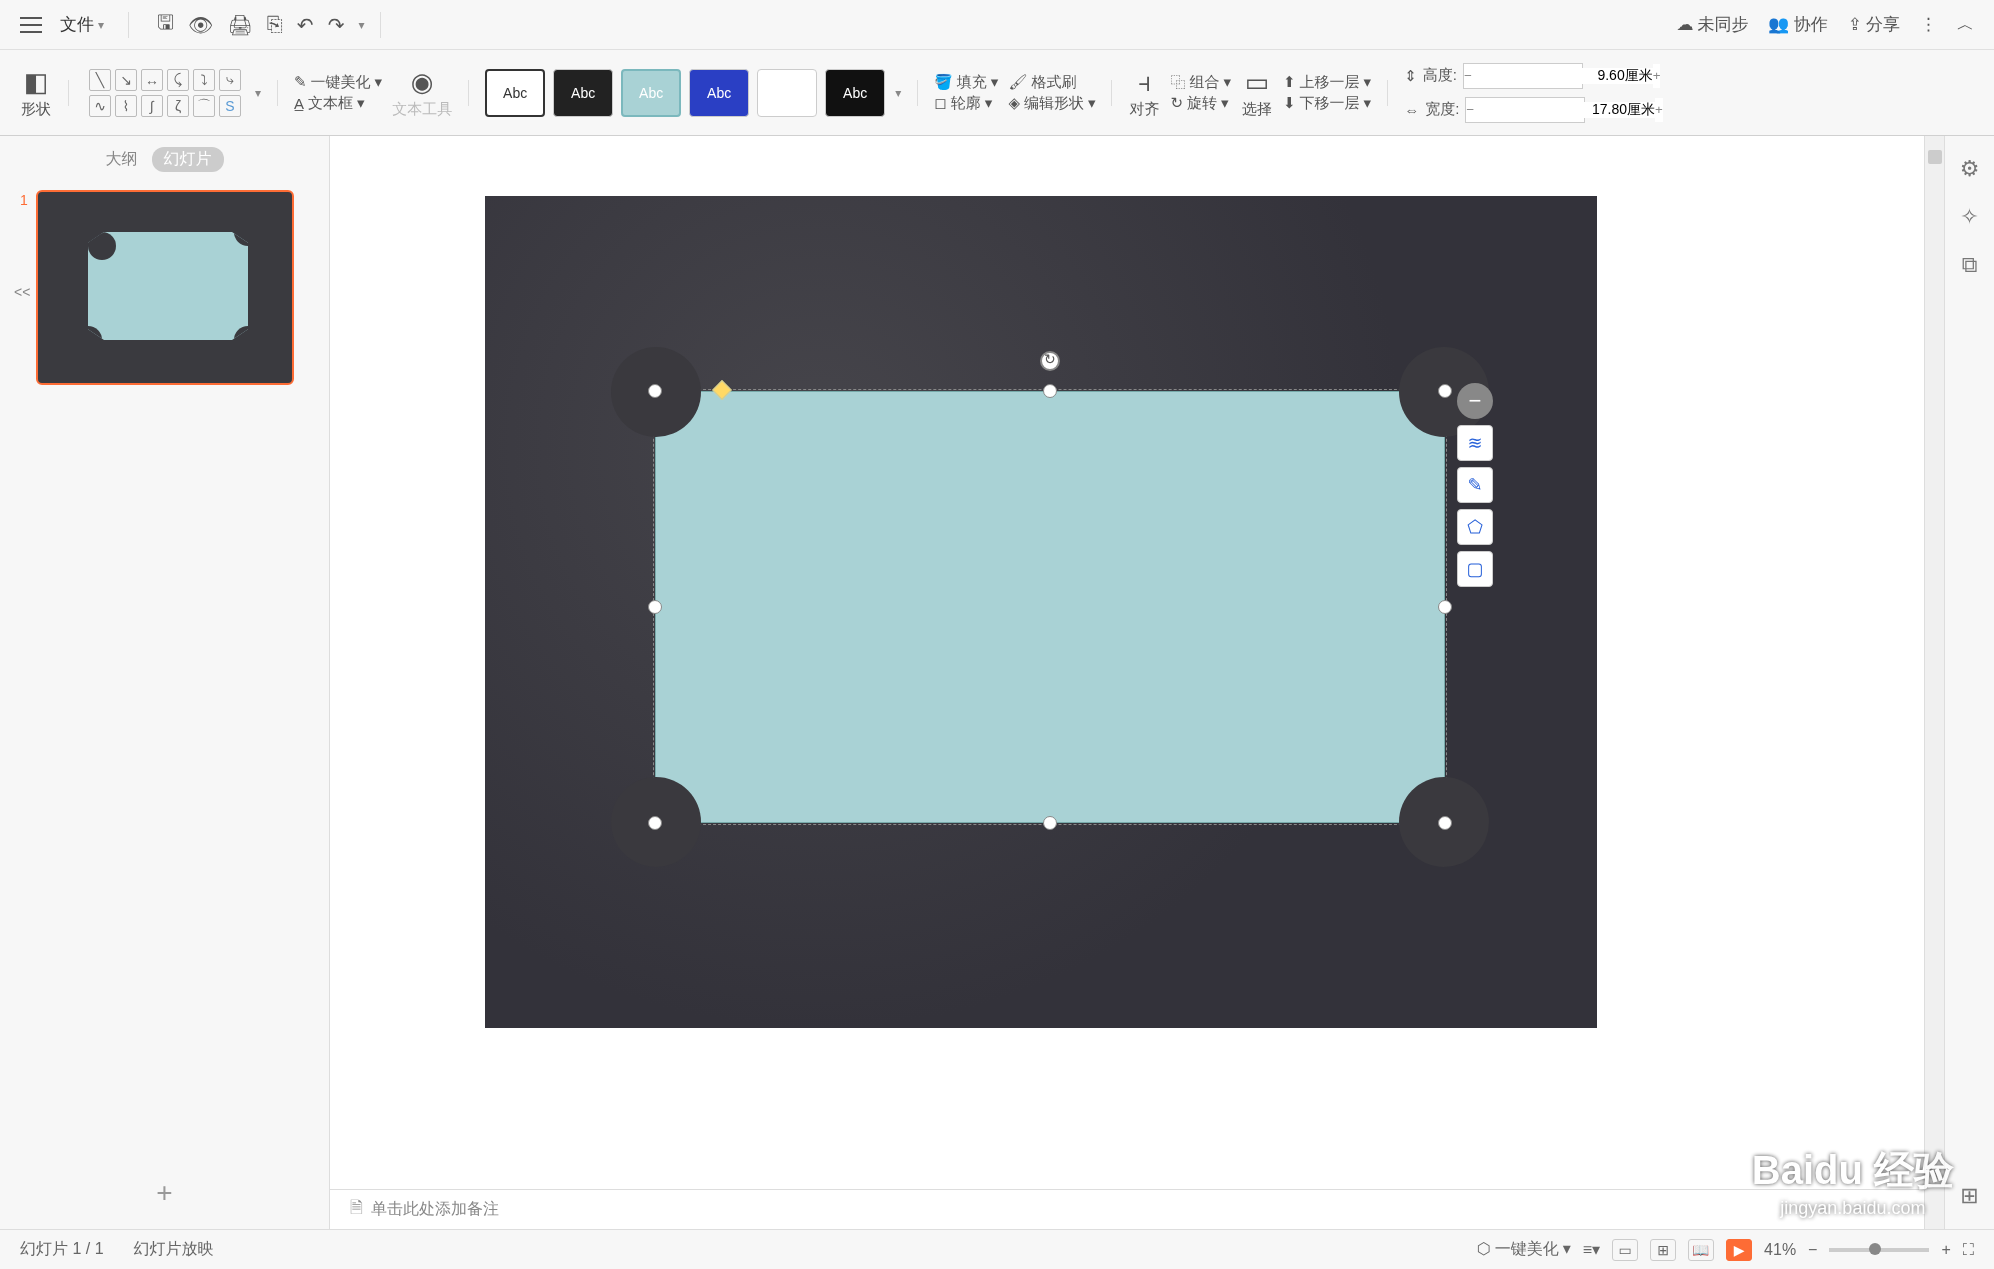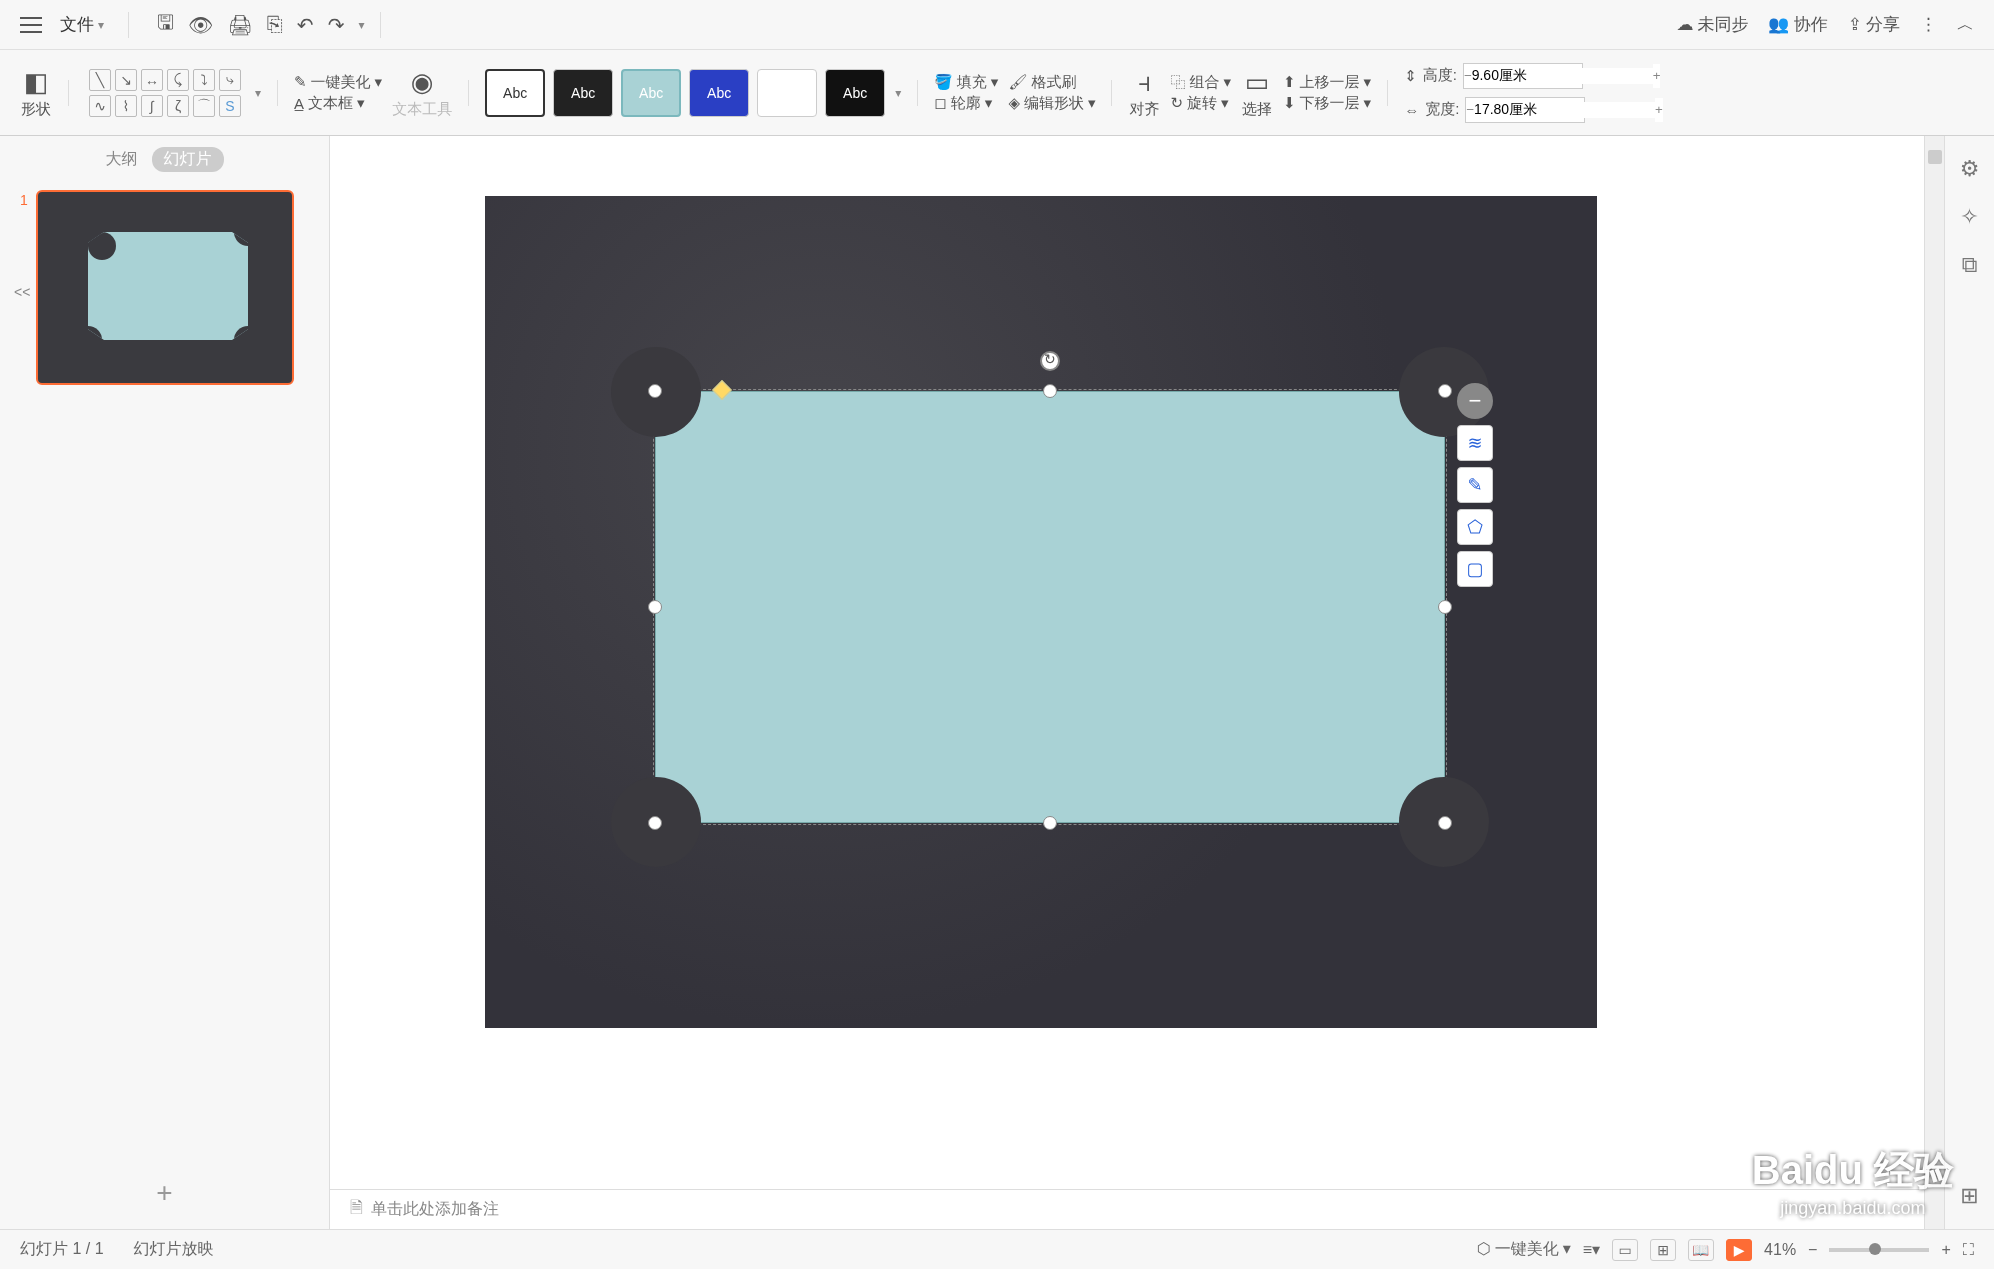--- a/index.html
+++ b/index.html
@@ -28,21 +28,21 @@
 .style-sw { width:60px; height:48px; border:1px solid #ccc; border-radius:4px; display:flex; align-items:center; justify-content:center; font-size:14px; }
 .sw1 { background:#fff; color:#333; border:2px solid #333;}
 .sw2 { background:#222; color:#fff; }
 .sw3 { background:#a9d2d5; color:#fff; border:2px solid #7bb8bd; }
 .sw4 { background:#2a3fc4; color:#fff; }
 .sw5 { background:#fff; color:#fff; }
 .sw6 { background:#111; color:#fff; }
 .dim-row { display:flex; align-items:center; gap:6px; font-size:15px; color:#555; }
 .dim-row .spin { border:1px solid #ccc; background:#fff; height:26px; width:120px; display:flex; align-items:center; }
 .dim-row .spin button { width:20px; height:100%; border:none; background:#fff; color:#888; }
-.dim-row .spin input { flex:1; border:none; text-align:left; font-size:14px; }
+.dim-row .spin input { flex:1; border:none; text-align:right; font-size:14px; }
 .main { position:absolute; top:136px; left:0; right:0; bottom:40px; display:flex; }
 .side-panel { width:330px; background:#f7f7f7; border-right:1px solid #ddd; display:flex; flex-direction:column; }
 .side-tabs { height:46px; display:flex; align-items:center; justify-content:center; gap:14px; font-size:16px; color:#888; }
 .side-tabs .chip { background:#ccc; color:#fff; padding:2px 12px; border-radius:12px; }
 .side-tabs .collapse { position:absolute; left:14px; top:148px; color:#888; font-size:14px; }
 .thumb-area { flex:1; padding:8px 20px; overflow:auto; }
 .thumb { width:258px; height:195px; border:2px solid #fd6c35; border-radius:6px; background:#3a3a3f; position:relative; margin-left:16px; }
 .thumb-num { position:absolute; left:-18px; top:0; color:#fd6c35; font-size:14px; }
 .thumb-shape { position:absolute; left:50px; top:40px; width:160px; height:108px; background:#a9d2d5; clip-path:polygon(10% 0,90% 0,100% 10%,100% 90%,90% 100%,10% 100%,0 90%,0 10%); }
 .thumb-shape::before,.thumb-shape::after { content:""; position:absolute; width:28px; height:28px; background:#3a3a3f; border-radius:50%; }

